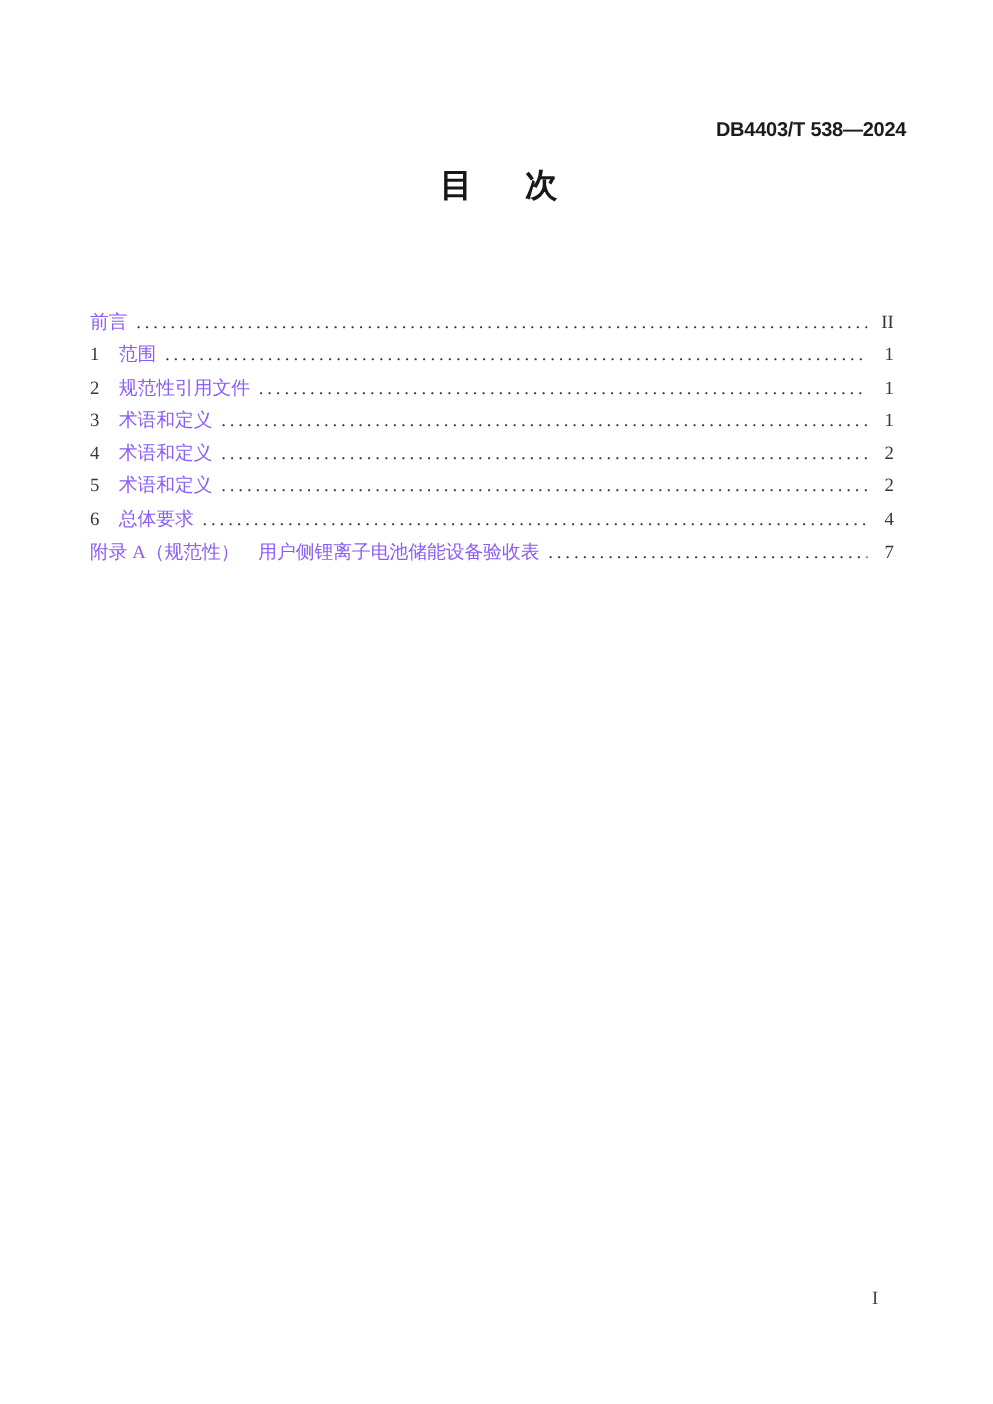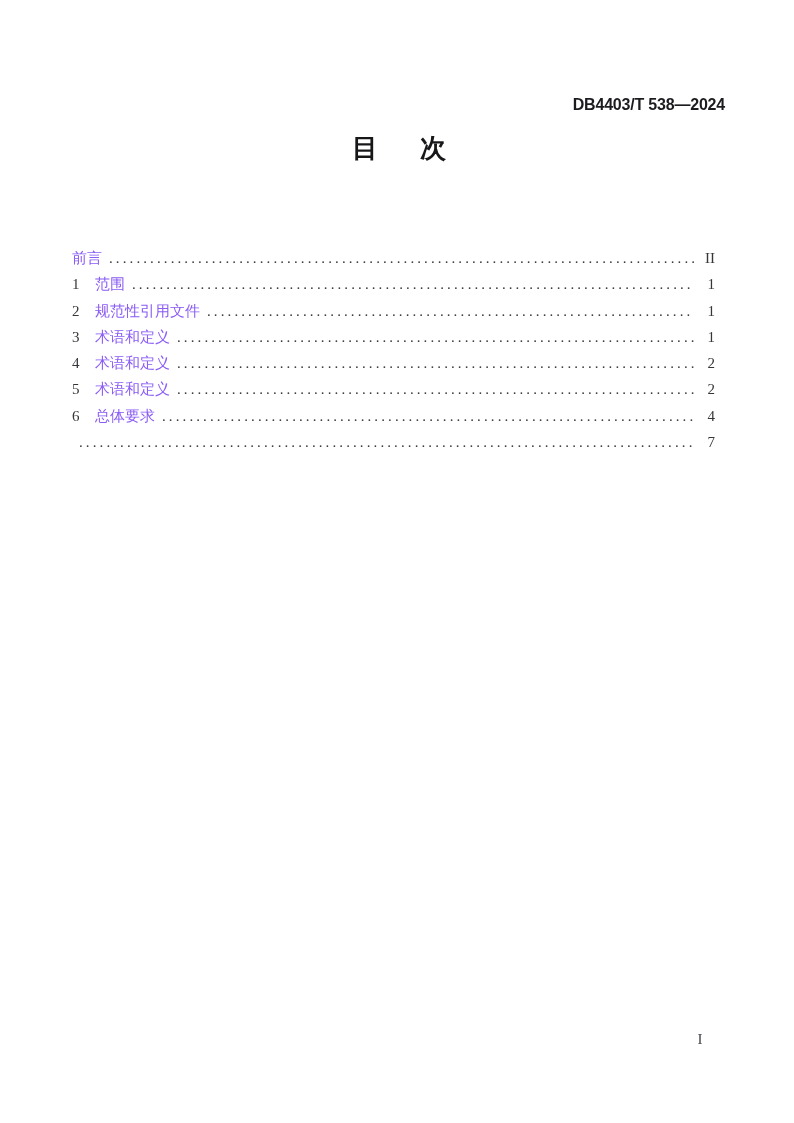--- a/index.html
+++ b/index.html
@@ -133,20 +133,21 @@
     <span class="toc-page">2</span>
   </div>
       <div class="toc-row">
     <span class="toc-num">6</span>
     <span class="toc-label">总体要求</span>
     <span class="toc-dots">............................................................................................................................................................................................................................</span>
     <span class="toc-page">4</span>
   </div>
       <div class="toc-row">
     
+    <span class="toc-label">附录 A（规范性）　用户侧锂离子电池储能设备验收表</span>
     <span class="toc-dots">............................................................................................................................................................................................................................</span>
     <span class="toc-page">7</span>
   </div>
     </div>
 
   <div class="doc-footer">
     <span>I</span>
   </div>
 
 </div>

